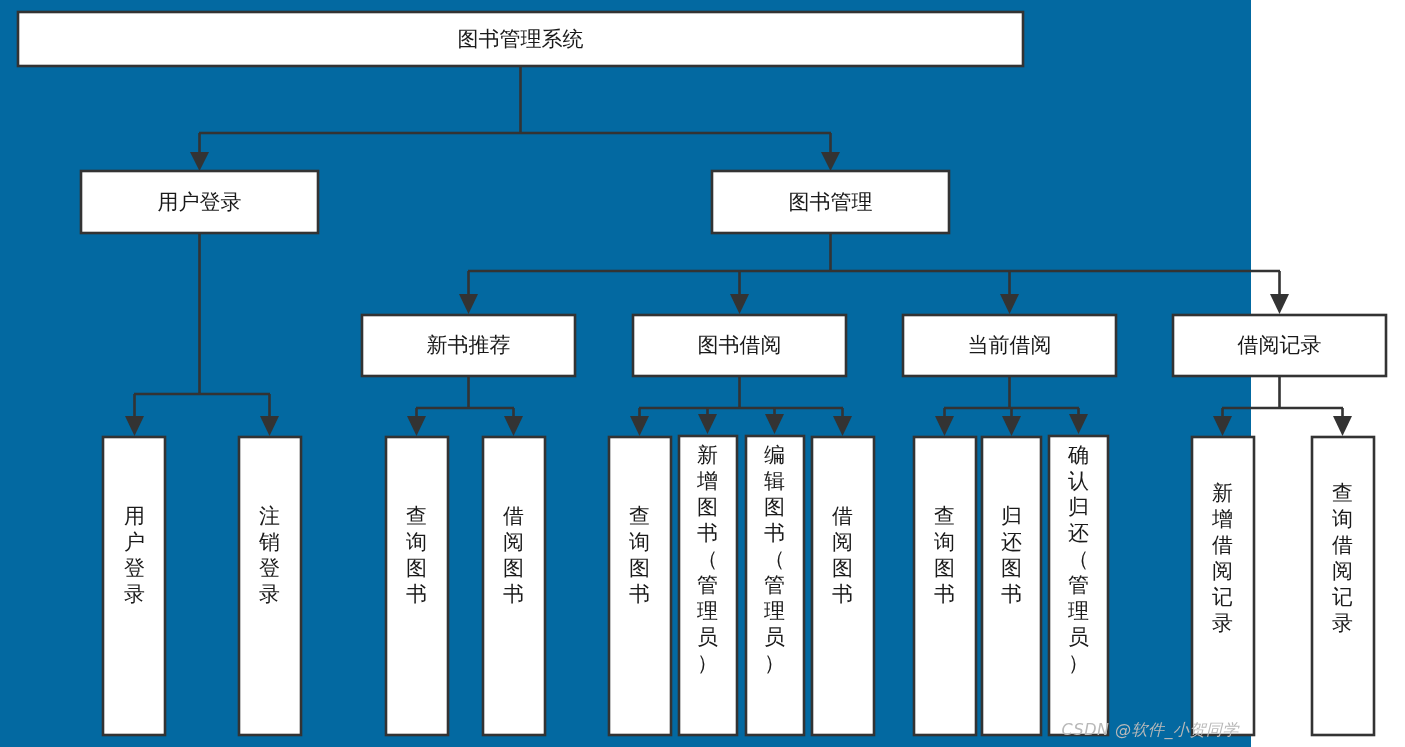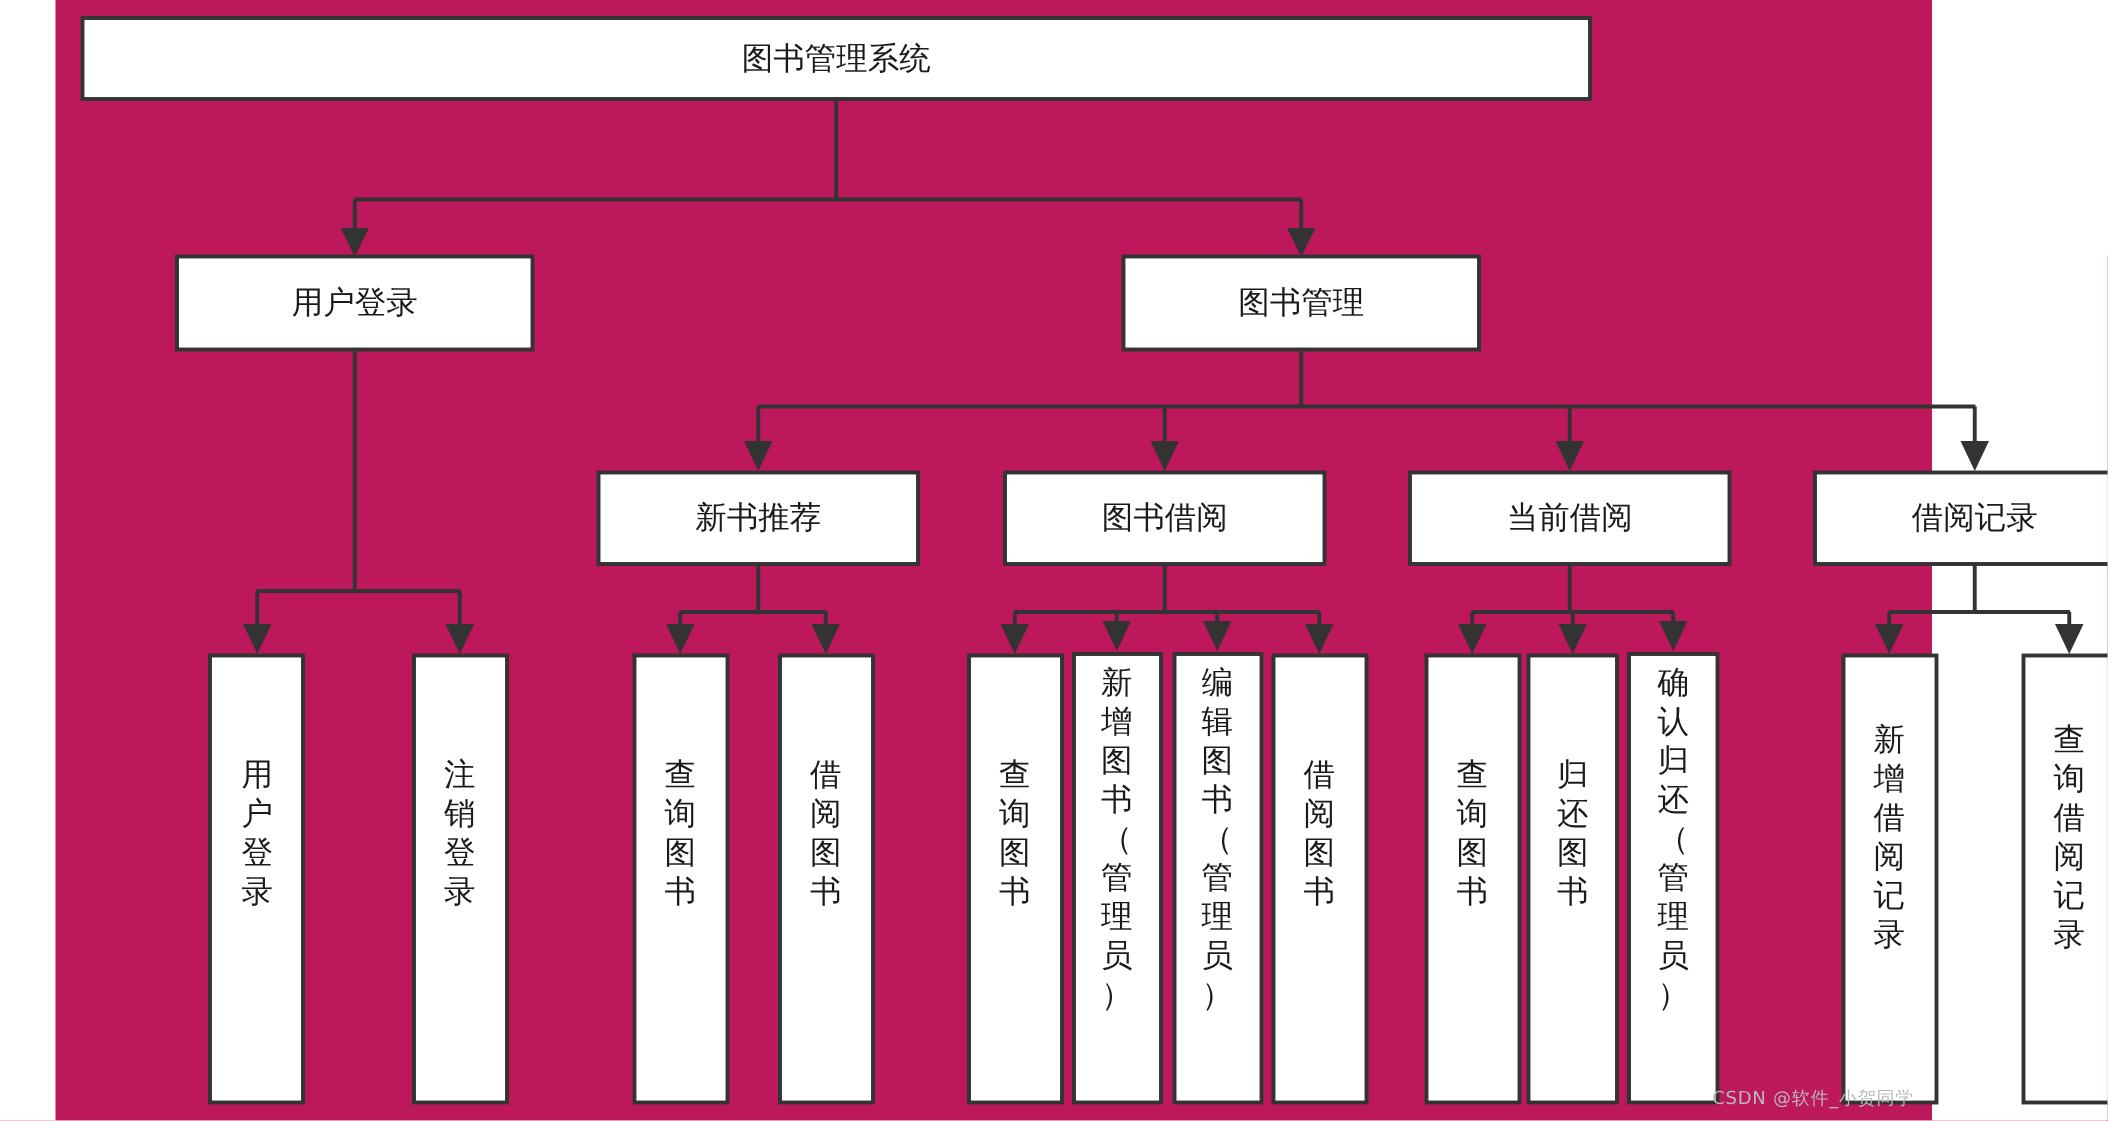--- a/index.html
+++ b/index.html
@@ -10,22 +10,21 @@
   body {
     width: 1405px;
     height: 747px;
     font-family: "DejaVu Sans", "Liberation Sans", sans-serif;
     overflow: hidden;
   }
   #diagram-root {
     position: relative;
     width: 1251px;
     height: 747px;
-    background: #be185d;
-    margin-left: 37px;
+    background: #0369a1;
   }
   svg#tree-svg {
     position: absolute;
     left: 0;
     top: 0;
     width: 1405px;
     height: 747px;
   }
   .node-rect {
     fill: #ffffff;
@@ -53,25 +52,26 @@
     font-family: "DejaVu Sans", "Liberation Sans", sans-serif;
     font-size: 21px;
     fill: #1a1a1a;
     text-anchor: middle;
   }
   .watermark {
     position: absolute;
     right: 12px;
     bottom: 6px;
     font-family: "DejaVu Sans", "Liberation Sans", sans-serif;
-    font-size: 12px;
+    font-size: 16px;
     color: #b9b9b9;
     letter-spacing: 0.5px;
     white-space: nowrap;
     pointer-events: none;
+    font-style: italic;
   }
 </style>
 </head>
 <body>
 
 <div id="diagram-root">
 
   <svg id="tree-svg" viewBox="0 0 1405 747">
 
     <g>

